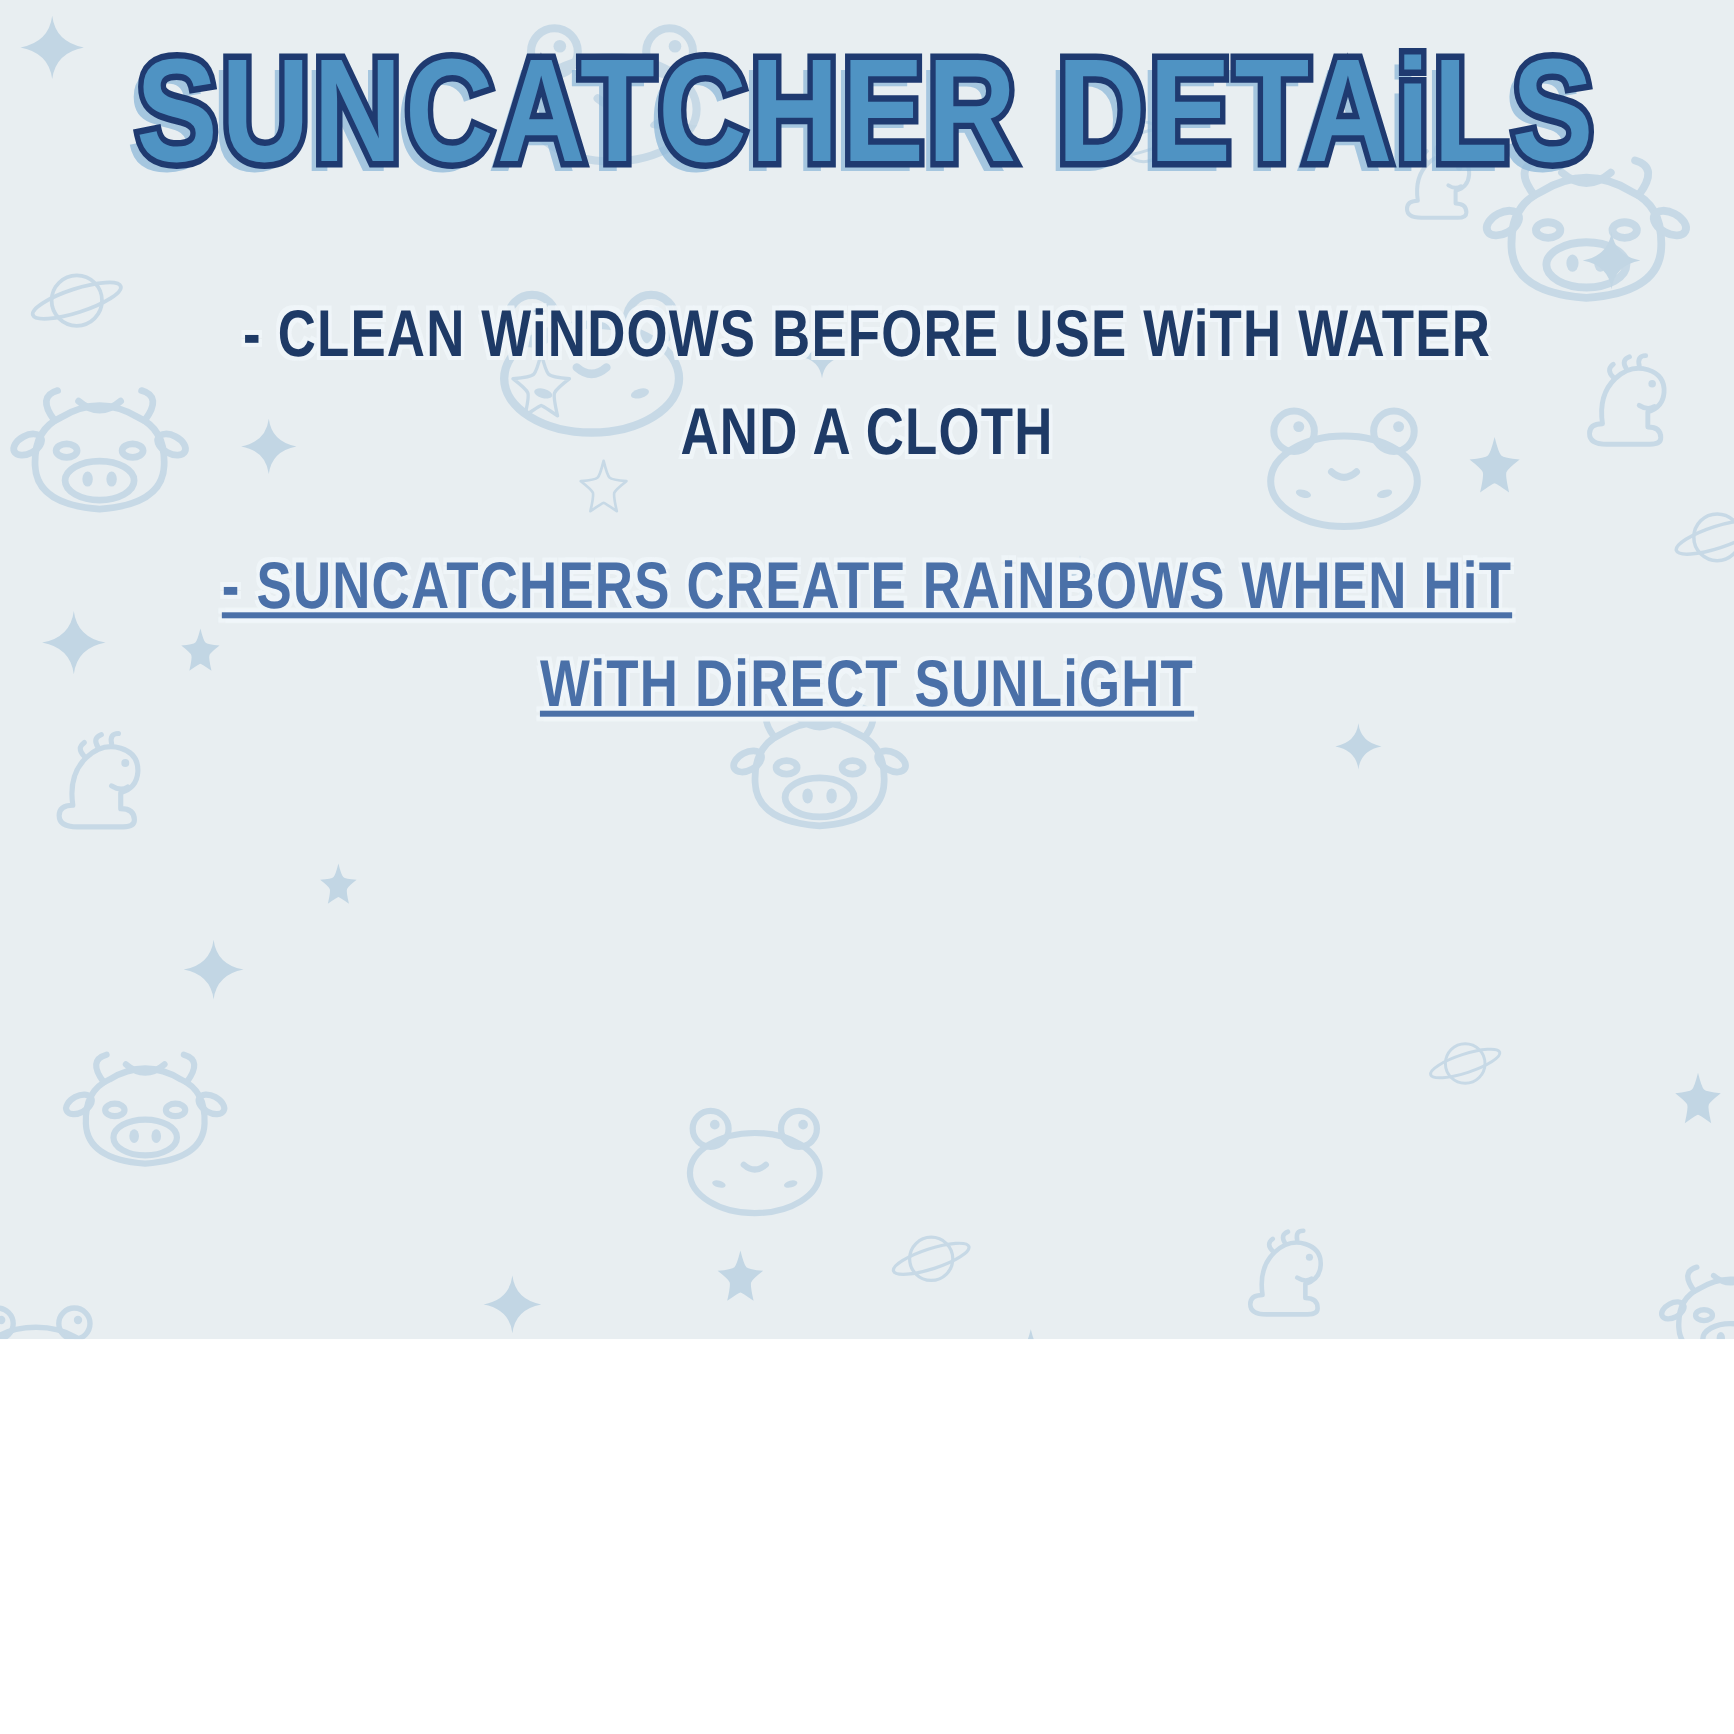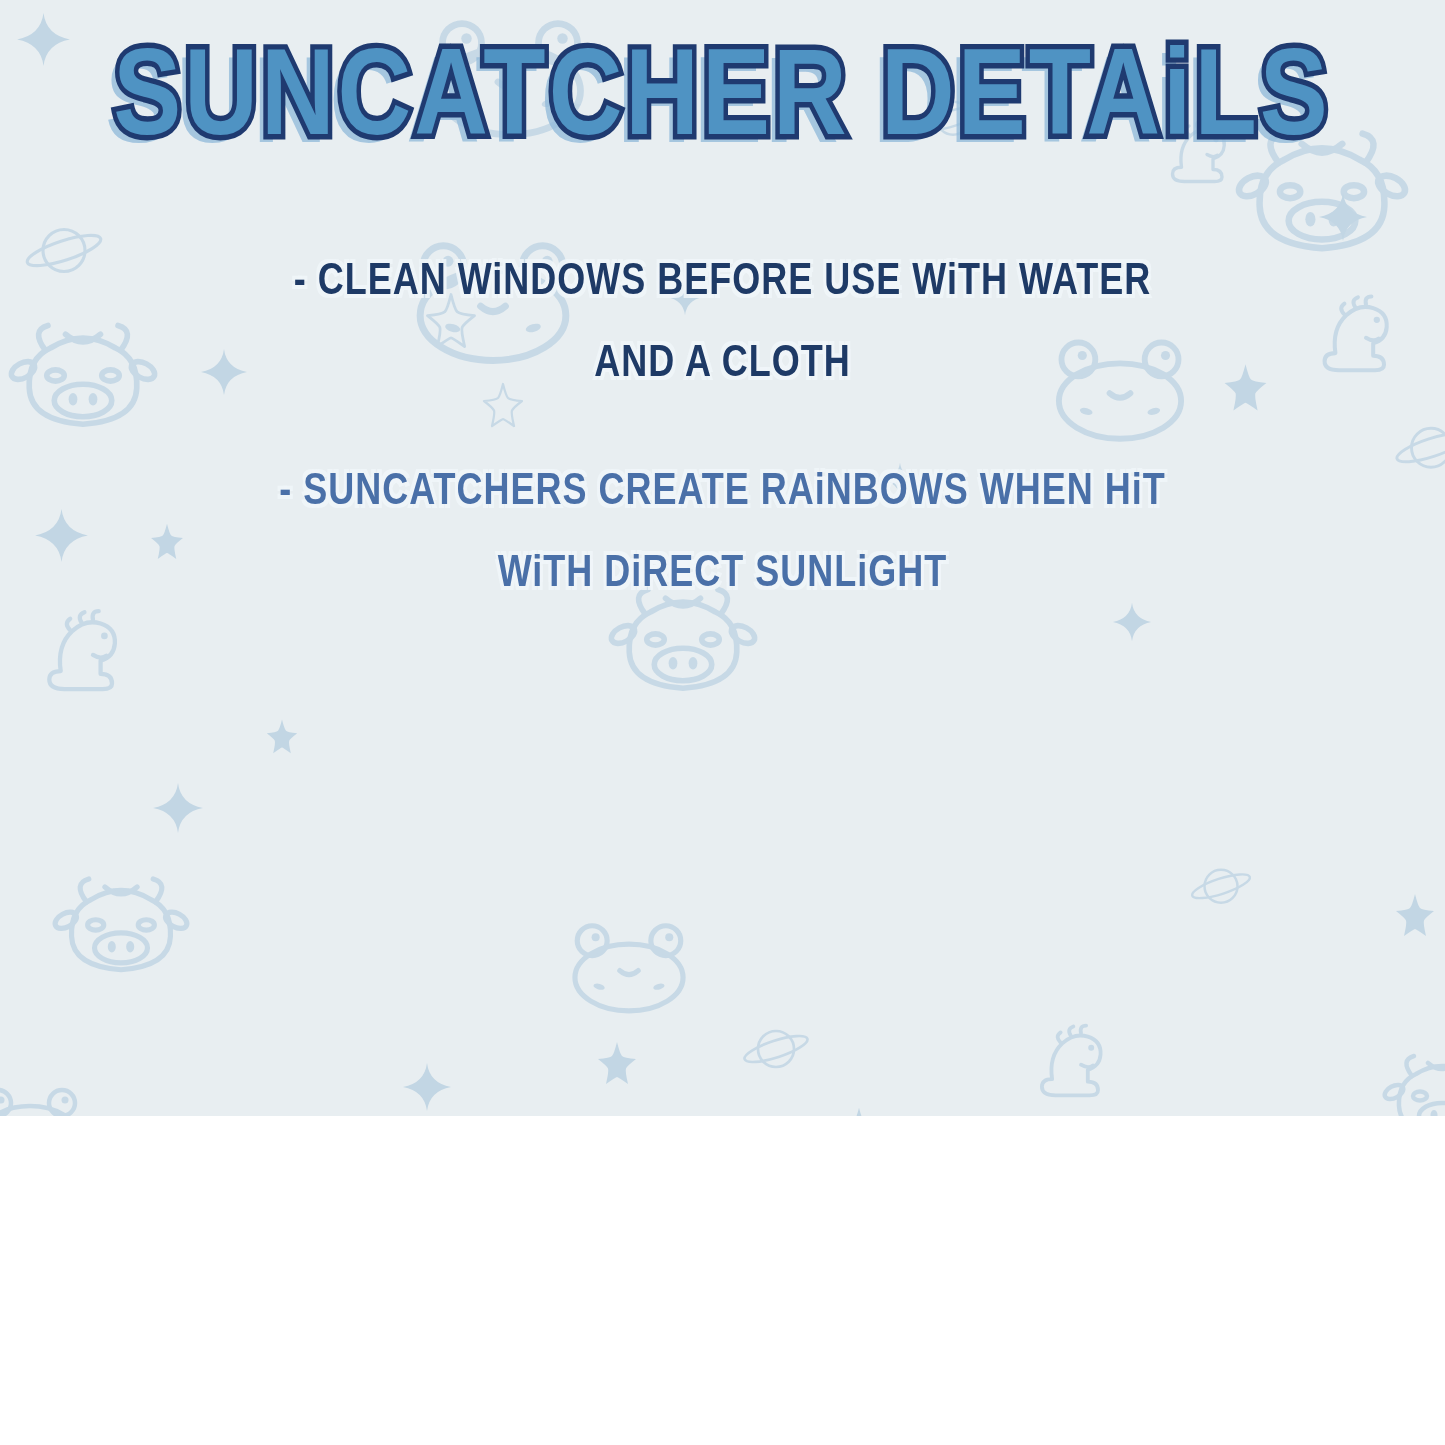--- a/index.html
+++ b/index.html
@@ -41,34 +41,34 @@
     fill: #4f93c3;
     stroke: #1f3a70;
     stroke-width: 9px;
     paint-order: stroke fill;
   }
   .title-shadow { fill: #8fb9da; opacity: 0.75; }
 
   .bullets { margin-top: 62px; }
   .bullet {
     font-weight: bold;
-    font-size: 36px;
+    font-size: 44px;
     line-height: 82px;
     letter-spacing: 1px;
     text-shadow:
       3px 3px 0 rgba(240,246,249,0.85),
      -3px 3px 0 rgba(240,246,249,0.85),
       3px -3px 0 rgba(240,246,249,0.85),
      -3px -3px 0 rgba(240,246,249,0.85);
   }
   .bullet-line { transform: scaleY(1.25); }
   .navy { color: #1e3a66; }
   .blue { color: #4a70a8; }
   .mb-b1 { margin-bottom: 46px; }
-  .mb-b2 { margin-bottom: 46px; }
+  .mb-b2 { margin-bottom: 46px; text-decoration: underline; }
   .mb-b3 { margin-bottom: 37px; }
   .mb-b4 { margin-bottom: 43px; }
 </style>
 </head>
 <body>
 
 <div class="canvas">
 
   <svg class="pattern" width="1445" height="1445" viewBox="0 0 1445 1445" aria-hidden="true">
     <defs>

